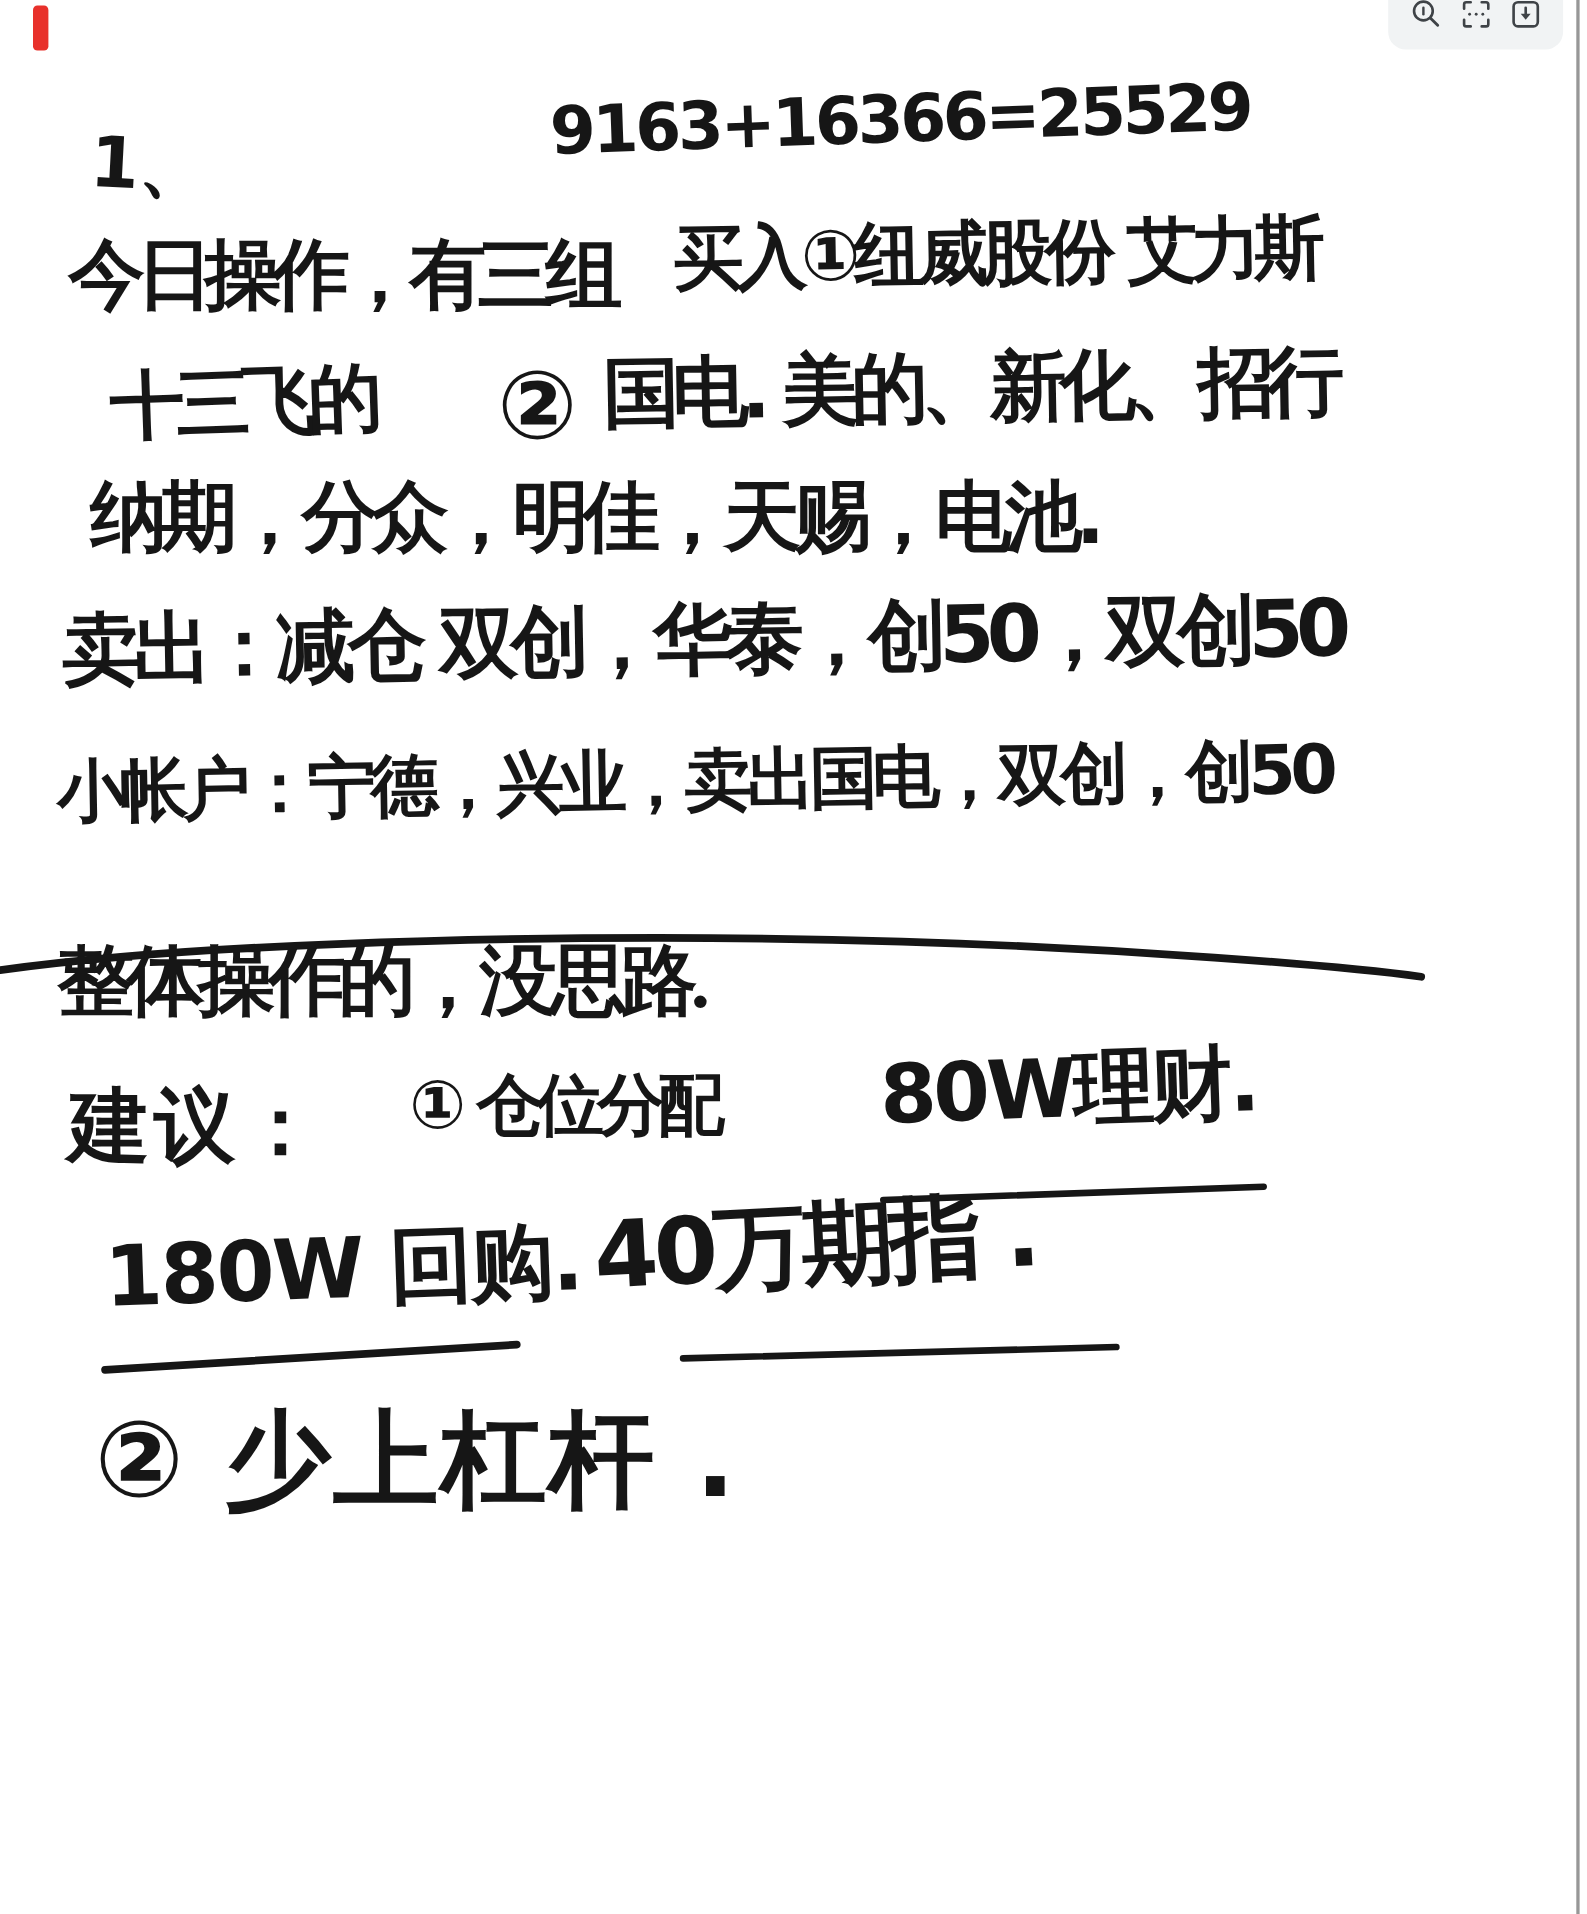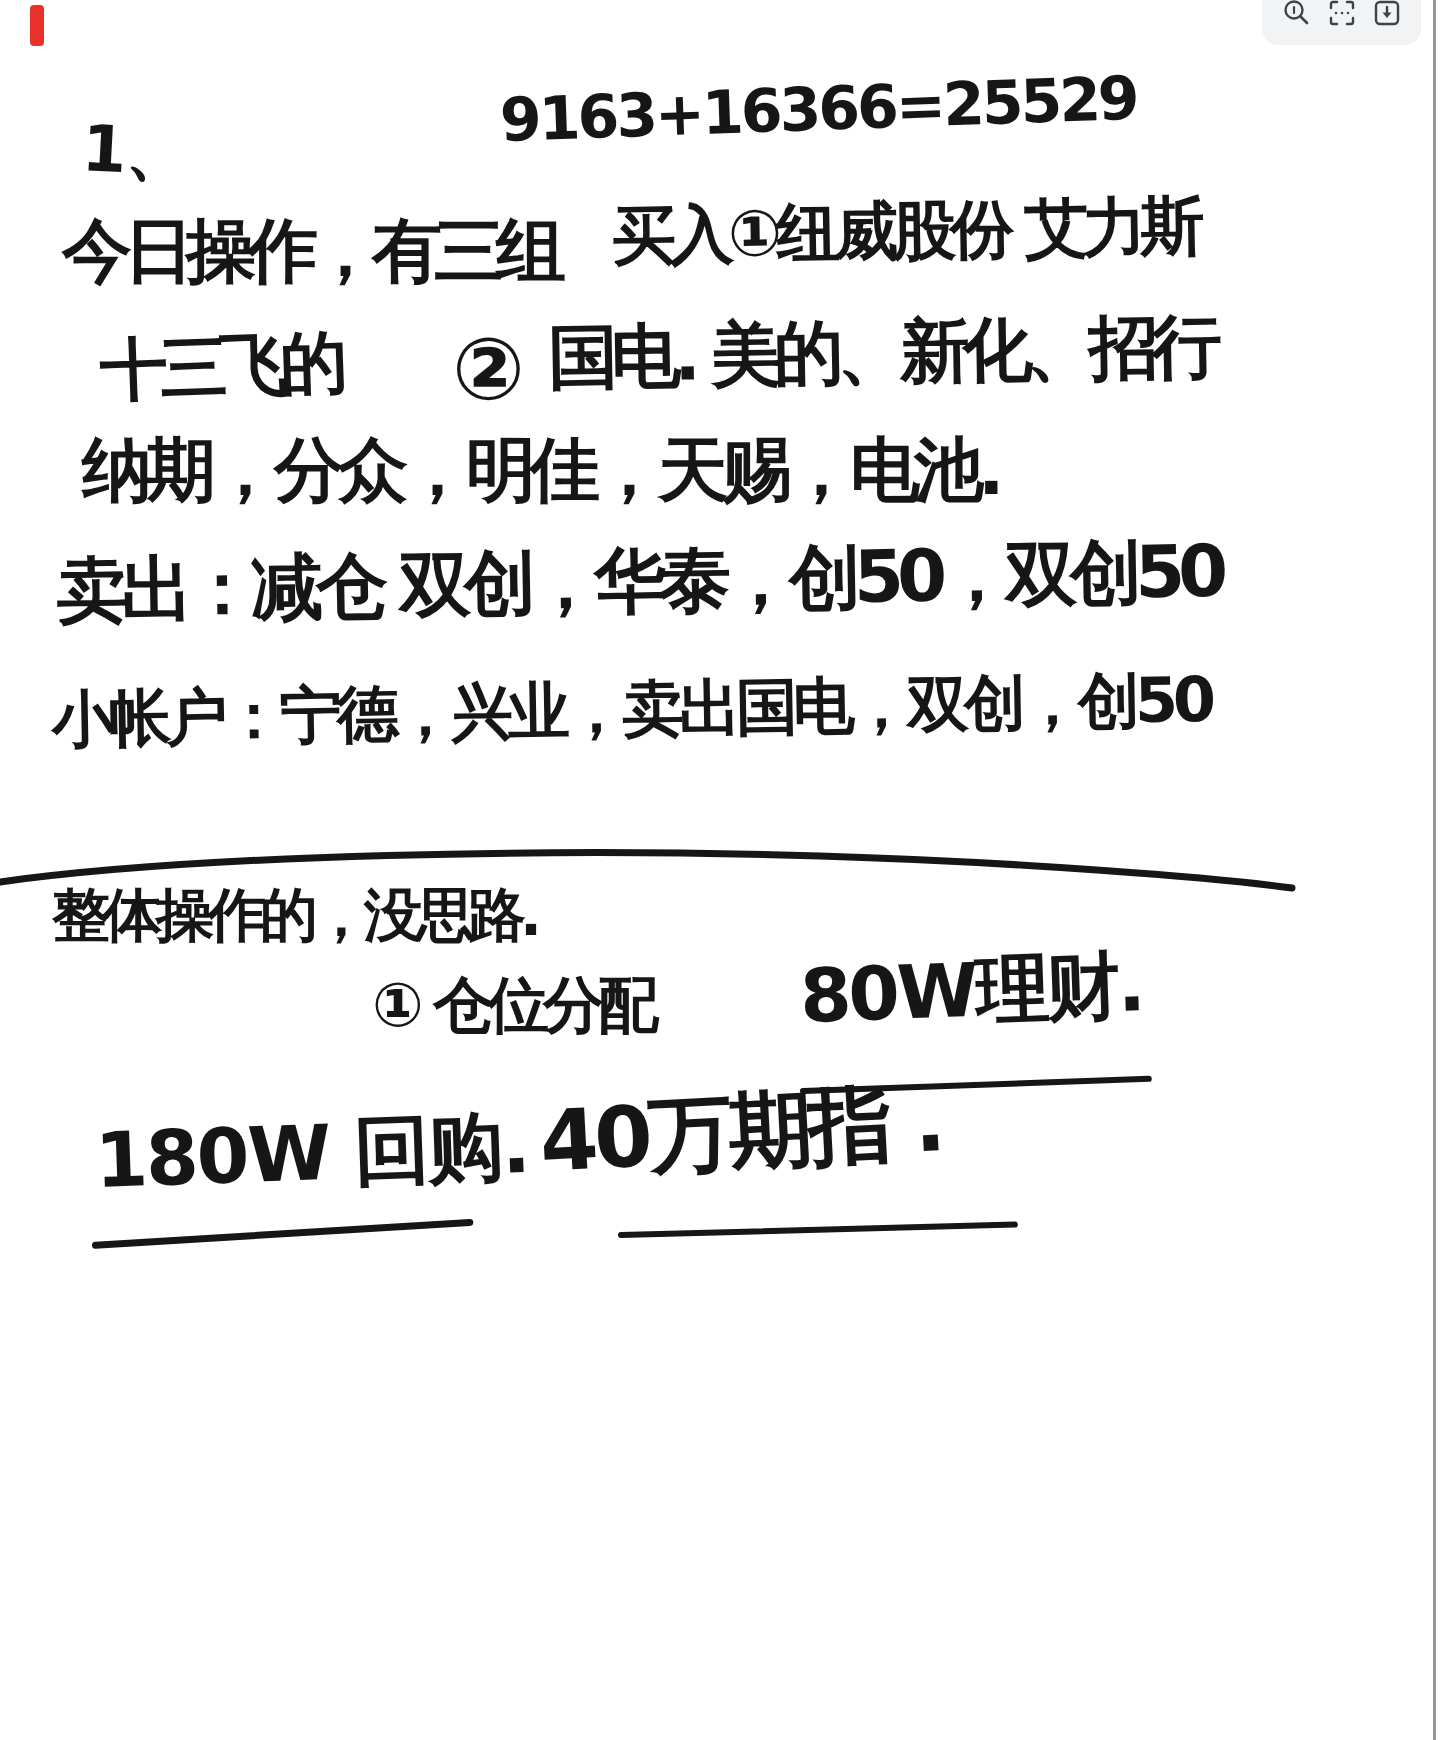--- a/index.html
+++ b/index.html
@@ -39,28 +39,30 @@
   <div class="hw" style="left:100px;top:332px;font-size:68px;letter-spacing:-8px;transform:rotate(-2deg);">十三飞的</div>
   <div class="hw" style="left:452px;top:320px;font-size:86px;">②</div>
   <div class="hw" style="left:548px;top:318px;font-size:70px;letter-spacing:-7px;transform:rotate(-1deg);">国电. 美的、新化、招行</div>
 
   <div class="hw" style="left:82px;top:430px;font-size:70px;letter-spacing:-6px;">纳期，分众，明佳，天赐，电池.</div>
 
   <div class="hw" style="left:56px;top:550px;font-size:72px;letter-spacing:-7px;transform:rotate(-1deg);">卖出：减仓 双创，华泰，创50，双创50</div>
 
   <div class="hw" style="left:52px;top:684px;font-size:62px;letter-spacing:-5px;transform:rotate(-1deg);">小帐户：宁德，兴业，卖出国电，双创，创50</div>
 
-  <div class="hw" style="left:52px;top:882px;font-size:58px;letter-spacing:-6px;">整体操作的，没思路.</div>
+  <div class="hw" style="left:52px;top:853px;font-size:70px;letter-spacing:-6px;font-family:Liberation Serif, serif;">整体操作的，没思路.</div>
 
+  <div class="hw" style="left:62px;top:982px;font-size:74px;letter-spacing:4px;">建议：</div>
   <div class="hw" style="left:372px;top:970px;font-size:61px;letter-spacing:-6px;">① 仓位分配</div>
   <div class="hw" style="left:800px;top:954px;font-size:74px;letter-spacing:-3px;transform:rotate(-2deg);">80W理财.</div>
 
   <div class="hw" style="left:95px;top:1117px;font-size:76px;letter-spacing:-2px;transform:rotate(-2deg);">180W 回购.</div>
   <div class="hw" style="left:540px;top:1094px;font-size:84px;letter-spacing:-4px;transform:rotate(-3deg);">40万期指 .</div>
 
+  <div class="hw" style="left:86px;top:1272px;font-size:96px;letter-spacing:2px;">② 少上杠杆 .</div>
 
   <svg class="ink" width="1443" height="1740" viewBox="0 0 1443 1740">
     <path d="M0,882 C200,854 560,848 820,856 C1020,862 1220,878 1292,888" fill="none" stroke="#161616" stroke-width="7" stroke-linecap="round"></path>
   </svg>
 
   <div class="stroke" style="left:800px;top:1088px;width:352px;height:6px;transform:rotate(-2deg);"></div>
   <div class="stroke" style="left:92px;top:1242px;width:382px;height:7px;transform:rotate(-3.5deg);"></div>
   <div class="stroke" style="left:618px;top:1232px;width:400px;height:6px;transform:rotate(-1.5deg);"></div>
 </div>
 

